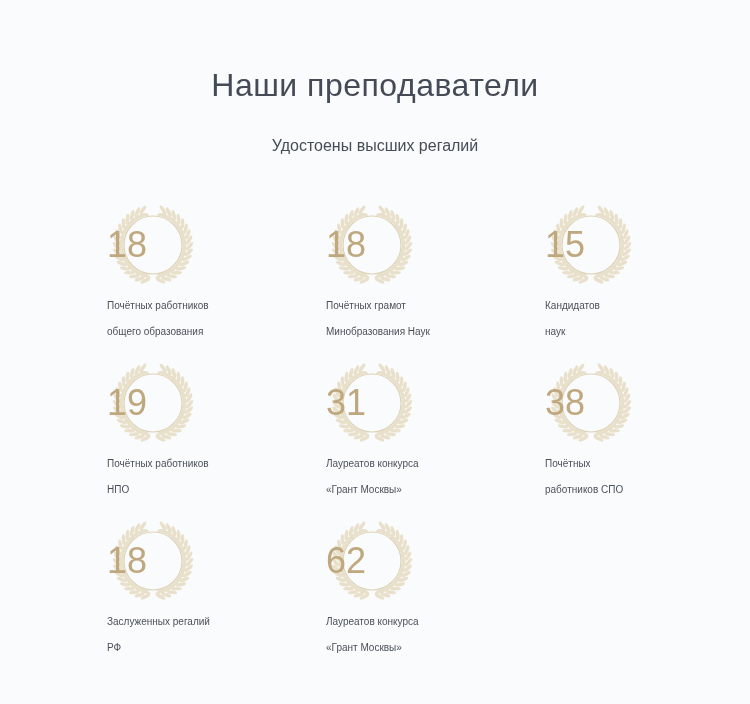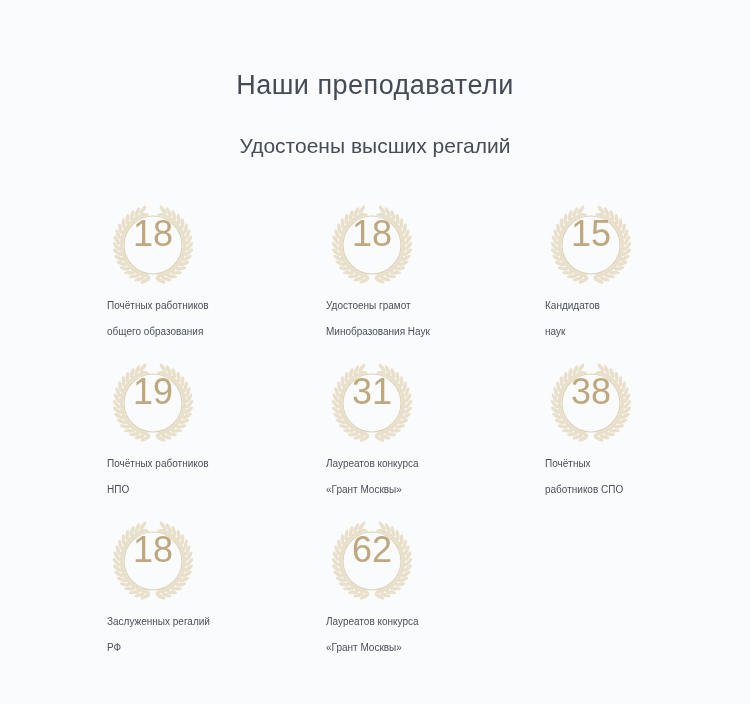--- a/index.html
+++ b/index.html
@@ -15,31 +15,31 @@
   }
   .section {
     width: 750px;
     height: 704px;
     position: relative;
   }
   .title {
     margin: 0;
     padding-top: 62px;
     text-align: center;
-    font-size: 27px;
+    font-size: 32px;
     line-height: 46px;
     font-weight: 400;
     color: var(--c-title, #444a56);
     letter-spacing: 0.5px;
   }
   .subtitle {
     margin: 0;
     padding-top: 26px;
     text-align: center;
-    font-size: 21px;
+    font-size: 16px;
     line-height: 24px;
     font-weight: 400;
     color: var(--c-subtitle, #464d57);
   }
   .grid {
     margin: 45px 0 0 107px;
     display: grid;
     grid-template-columns: repeat(3, 186px);
     column-gap: 33px;
     row-gap: 16px;
@@ -53,23 +53,23 @@
     height: 84px;
   }
   .badge svg {
     display: block;
     width: 92px;
     height: 84px;
   }
   .count {
     position: absolute;
     left: 0;
-    top: 12px;
+    top: 23px;
     width: 92px;
-    text-align: center;
+    text-align: left;
     font-size: 36px;
     line-height: 38px;
     font-weight: 400;
     color: var(--c-number, #bfa77e);
   }
   .label {
     margin-top: 6px;
     font-size: 10px;
     line-height: 26px;
     color: var(--c-label, #4a505a);
@@ -232,21 +232,21 @@
             <ellipse rx="1.7" ry="4.6" fill="#e8e0ca" transform="translate(25.5 66.0) rotate(-207.5)"></ellipse>
             <ellipse rx="1.8" ry="5.2" fill="#e8e0ca" transform="translate(27.2 73.3) rotate(-277.0)"></ellipse>
             <ellipse rx="1.7" ry="4.6" fill="#e8e0ca" transform="translate(29.8 69.0) rotate(-217.0)"></ellipse>
             <ellipse rx="1.8" ry="5.2" fill="#e8e0ca" transform="translate(32.6 76.0) rotate(-286.5)"></ellipse>
             <ellipse rx="1.7" ry="4.6" fill="#e8e0ca" transform="translate(34.5 71.3) rotate(-226.5)"></ellipse>
             <ellipse rx="1.8" ry="5.2" fill="#e8e0ca" transform="translate(38.4 77.7) rotate(-296.0)"></ellipse>
             <ellipse rx="1.7" ry="4.6" fill="#e8e0ca" transform="translate(39.5 72.8) rotate(-236.0)"></ellipse>
           </svg>
         <div class="count">18</div>
       </div>
-      <div class="label">Удостоены грамот
+      <div class="label">Почётных грамот
 Минобразования Наук</div>
     </div>
 
     <div class="award">
       <div class="badge">
         <svg class="wreath" viewBox="0 0 92 84">
             <circle cx="46" cy="42" r="29" fill="none" stroke="#ddd3b9" stroke-width="1.2"></circle>
             <ellipse rx="1.8" ry="5.2" fill="#e8e0ca" transform="translate(56.1 6.9) rotate(-216.0)"></ellipse>
             <ellipse rx="1.7" ry="4.6" fill="#e8e0ca" transform="translate(54.7 11.7) rotate(-276.0)"></ellipse>
             <ellipse rx="1.8" ry="5.2" fill="#e8e0ca" transform="translate(61.7 9.1) rotate(-206.5)"></ellipse>

